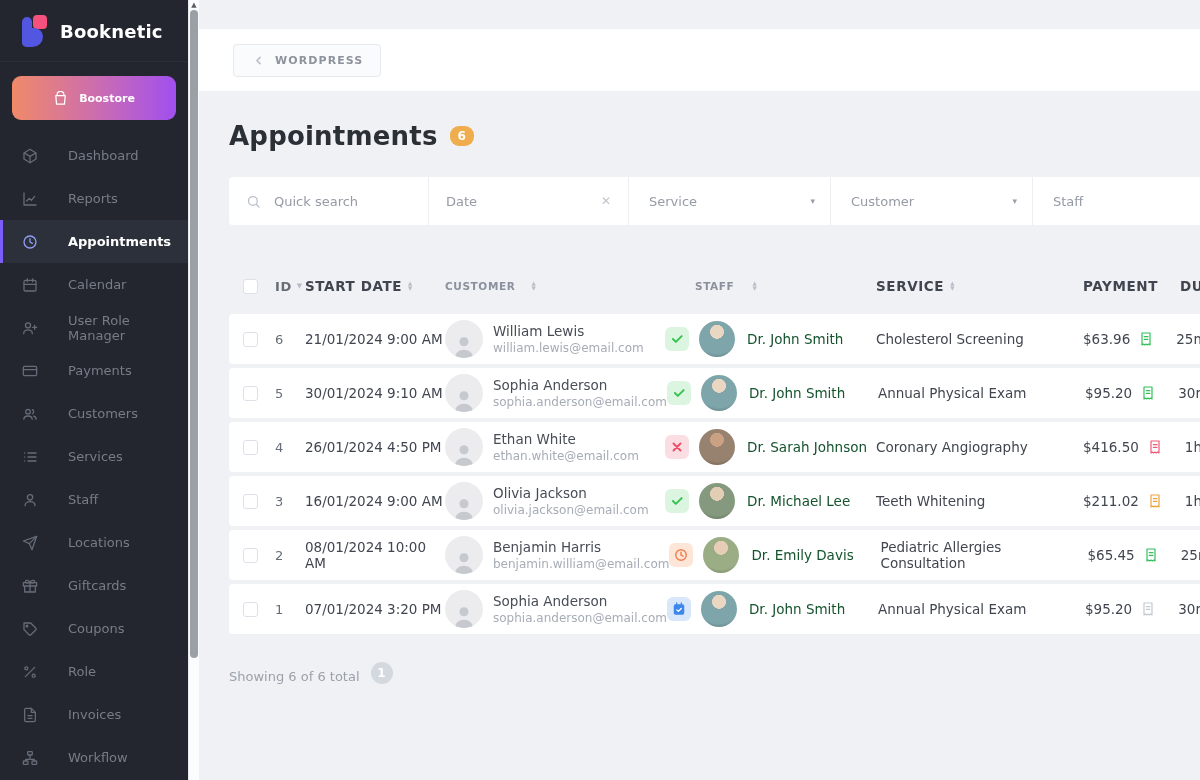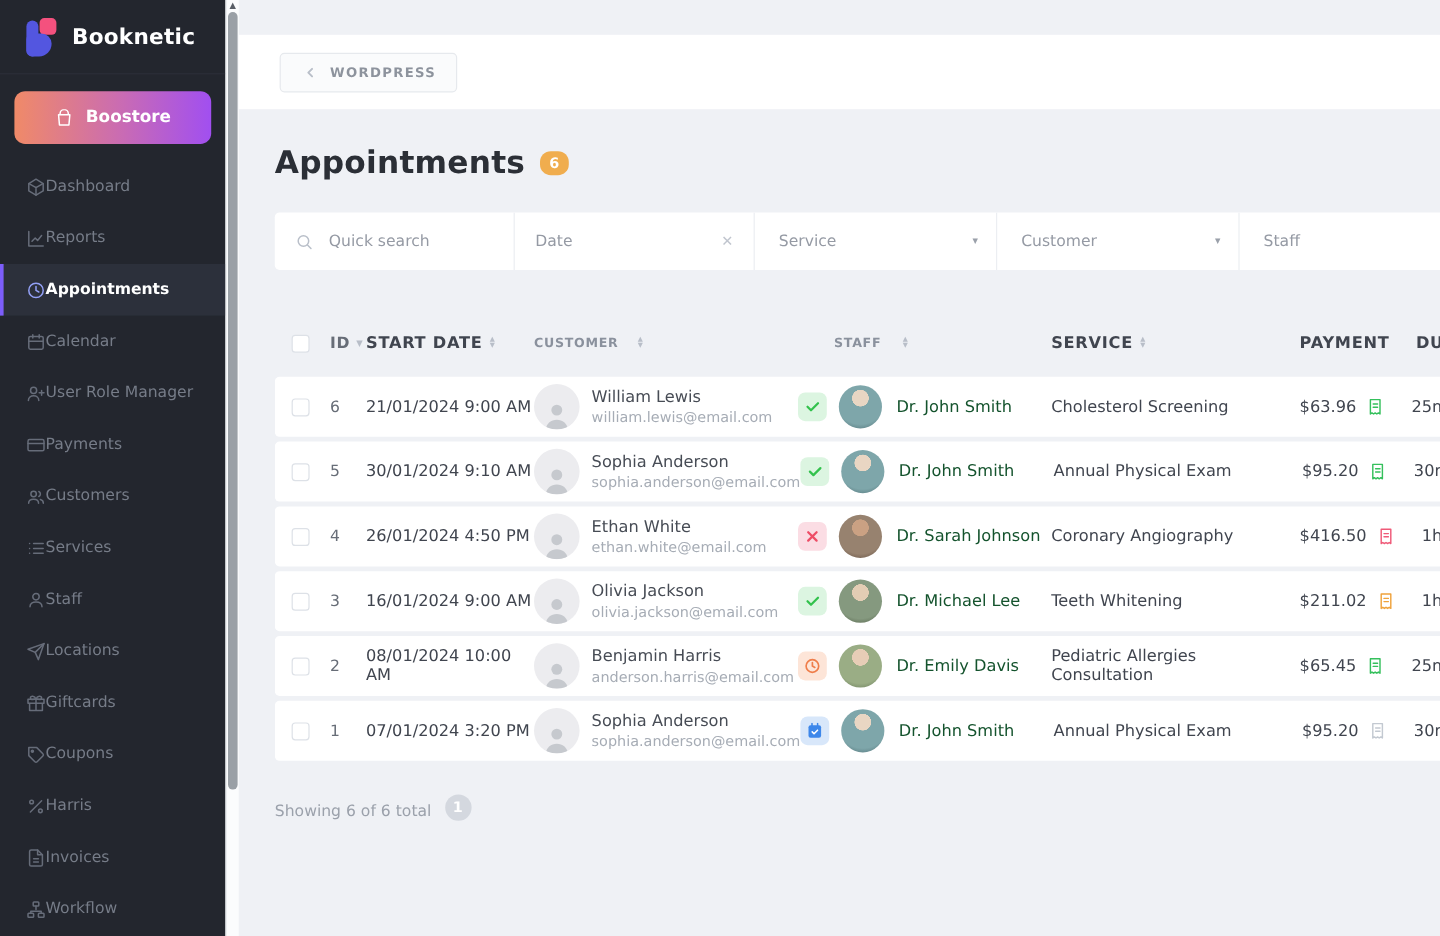--- a/index.html
+++ b/index.html
@@ -12,23 +12,23 @@
   .brand { display:flex; align-items:center; gap:12px; padding:15px 0 14px 20px; }
   .logo { position:relative; width:28px; height:32px; flex:0 0 28px; }
   .logo .pink { position:absolute; top:0; right:1px; width:14px; height:14px; background:#f4517e; border-radius:4px; }
   .logo .stem { position:absolute; left:2px; top:2px; width:10px; height:30px; background:#5356e0; border-radius:5px; }
   .logo .bowl { position:absolute; left:2px; bottom:0; width:21px; height:19px; background:#5356e0; border-radius:5px 9px 11px 5px; }
   .brand-name { color:#fff; font-size:18px; font-weight:600; letter-spacing:.2px; }
   .brand-sep { height:1px; background:#2c2f38; margin:0; }
   .boostore { display:flex; align-items:center; justify-content:center; gap:11px;
     width:164px; height:44px; margin:14px 12px 12px 12px; border:none; cursor:pointer;
     border-radius:9px; background:linear-gradient(90deg,#f08a68 0%,#c96bb4 55%,#a14ff0 100%);
-    color:#fff; font-size:14px; font-weight:700; font-family:inherit; }
+    color:#fff; font-size:11px; font-weight:700; font-family:inherit; }
   .nav { padding-top:2px; }
-  .nav-item { display:flex; align-items:center; gap:0; height:43px; padding-left:22px;
+  .nav-item { display:flex; align-items:center; gap:30px; height:43px; padding-left:22px;
     color:#767c88; font-size:13px; cursor:pointer; }
   .nav-item .nav-icon { width:16px; height:16px; display:inline-flex; color:#666c79; }
   .nav-item .nav-icon svg { width:16px; height:16px; }
   .nav-item.active { background:#2c303b; border-left:3px solid #7c5dfa; padding-left:19px;
     color:#ffffff; font-weight:600; }
   .nav-item.active .nav-icon { color:#93a0f6; }
 
   
   .scroll-col { flex:0 0 11px; position:relative; background:#fbfcfd; border-left:1px solid #e8eaee; }
   .scroll-arrow { position:absolute; top:0; left:0; width:10px; height:10px; text-align:center;
@@ -246,21 +246,21 @@
     <span class="nav-label">Coupons</span>
   </div>
         <div class="nav-item">
     <span class="nav-icon">
             <svg viewBox="0 0 24 24" fill="none" stroke="currentColor" stroke-width="1.9" stroke-linecap="round" stroke-linejoin="round">
               <path d="M19 5 5 19"></path>
               <circle cx="6.5" cy="6.5" r="2.3"></circle>
               <circle cx="17.5" cy="17.5" r="2.3"></circle>
             </svg>
           </span>
-    <span class="nav-label">Harris</span>
+    <span class="nav-label">Role</span>
   </div>
         <div class="nav-item">
     <span class="nav-icon">
             <svg viewBox="0 0 24 24" fill="none" stroke="currentColor" stroke-width="1.9" stroke-linecap="round" stroke-linejoin="round">
               <path d="M14 2H6a2 2 0 0 0-2 2v16a2 2 0 0 0 2 2h12a2 2 0 0 0 2-2V8l-6-6z"></path>
               <path d="M14 2v6h6M9 13h6M9 17h6"></path>
             </svg>
           </span>
     <span class="nav-label">Invoices</span>
   </div>
@@ -537,21 +537,21 @@
     <div class="c c-date r-date">08/01/2024 10:00 AM</div>
     <div class="c c-customer">
       <span class="cust-av">
         <svg viewBox="0 0 24 24" fill="#c6c9ce">
                     <circle cx="12" cy="9" r="4.2"></circle>
                     <path d="M3.5 24c.6-5 4-7.6 8.5-7.6s7.9 2.6 8.5 7.6z"></path>
                   </svg>
       </span>
       <span class="cust-meta">
         <span class="cust-name r-name">Benjamin Harris</span>
-        <span class="cust-email r-email">anderson.harris@email.com</span>
+        <span class="cust-email r-email">benjamin.william@email.com</span>
       </span>
     </div>
     <div class="c c-staff">
       <span class="status r-status st-pending">
                   <svg viewBox="0 0 24 24" fill="none" stroke="currentColor" stroke-width="2.4" stroke-linecap="round">
                     <circle cx="12" cy="12" r="9"></circle>
                     <path d="M12 7v5l3.5 2"></path>
                   </svg>
                 </span>
       <span class="staff-av r-staffav av-emily"></span>

